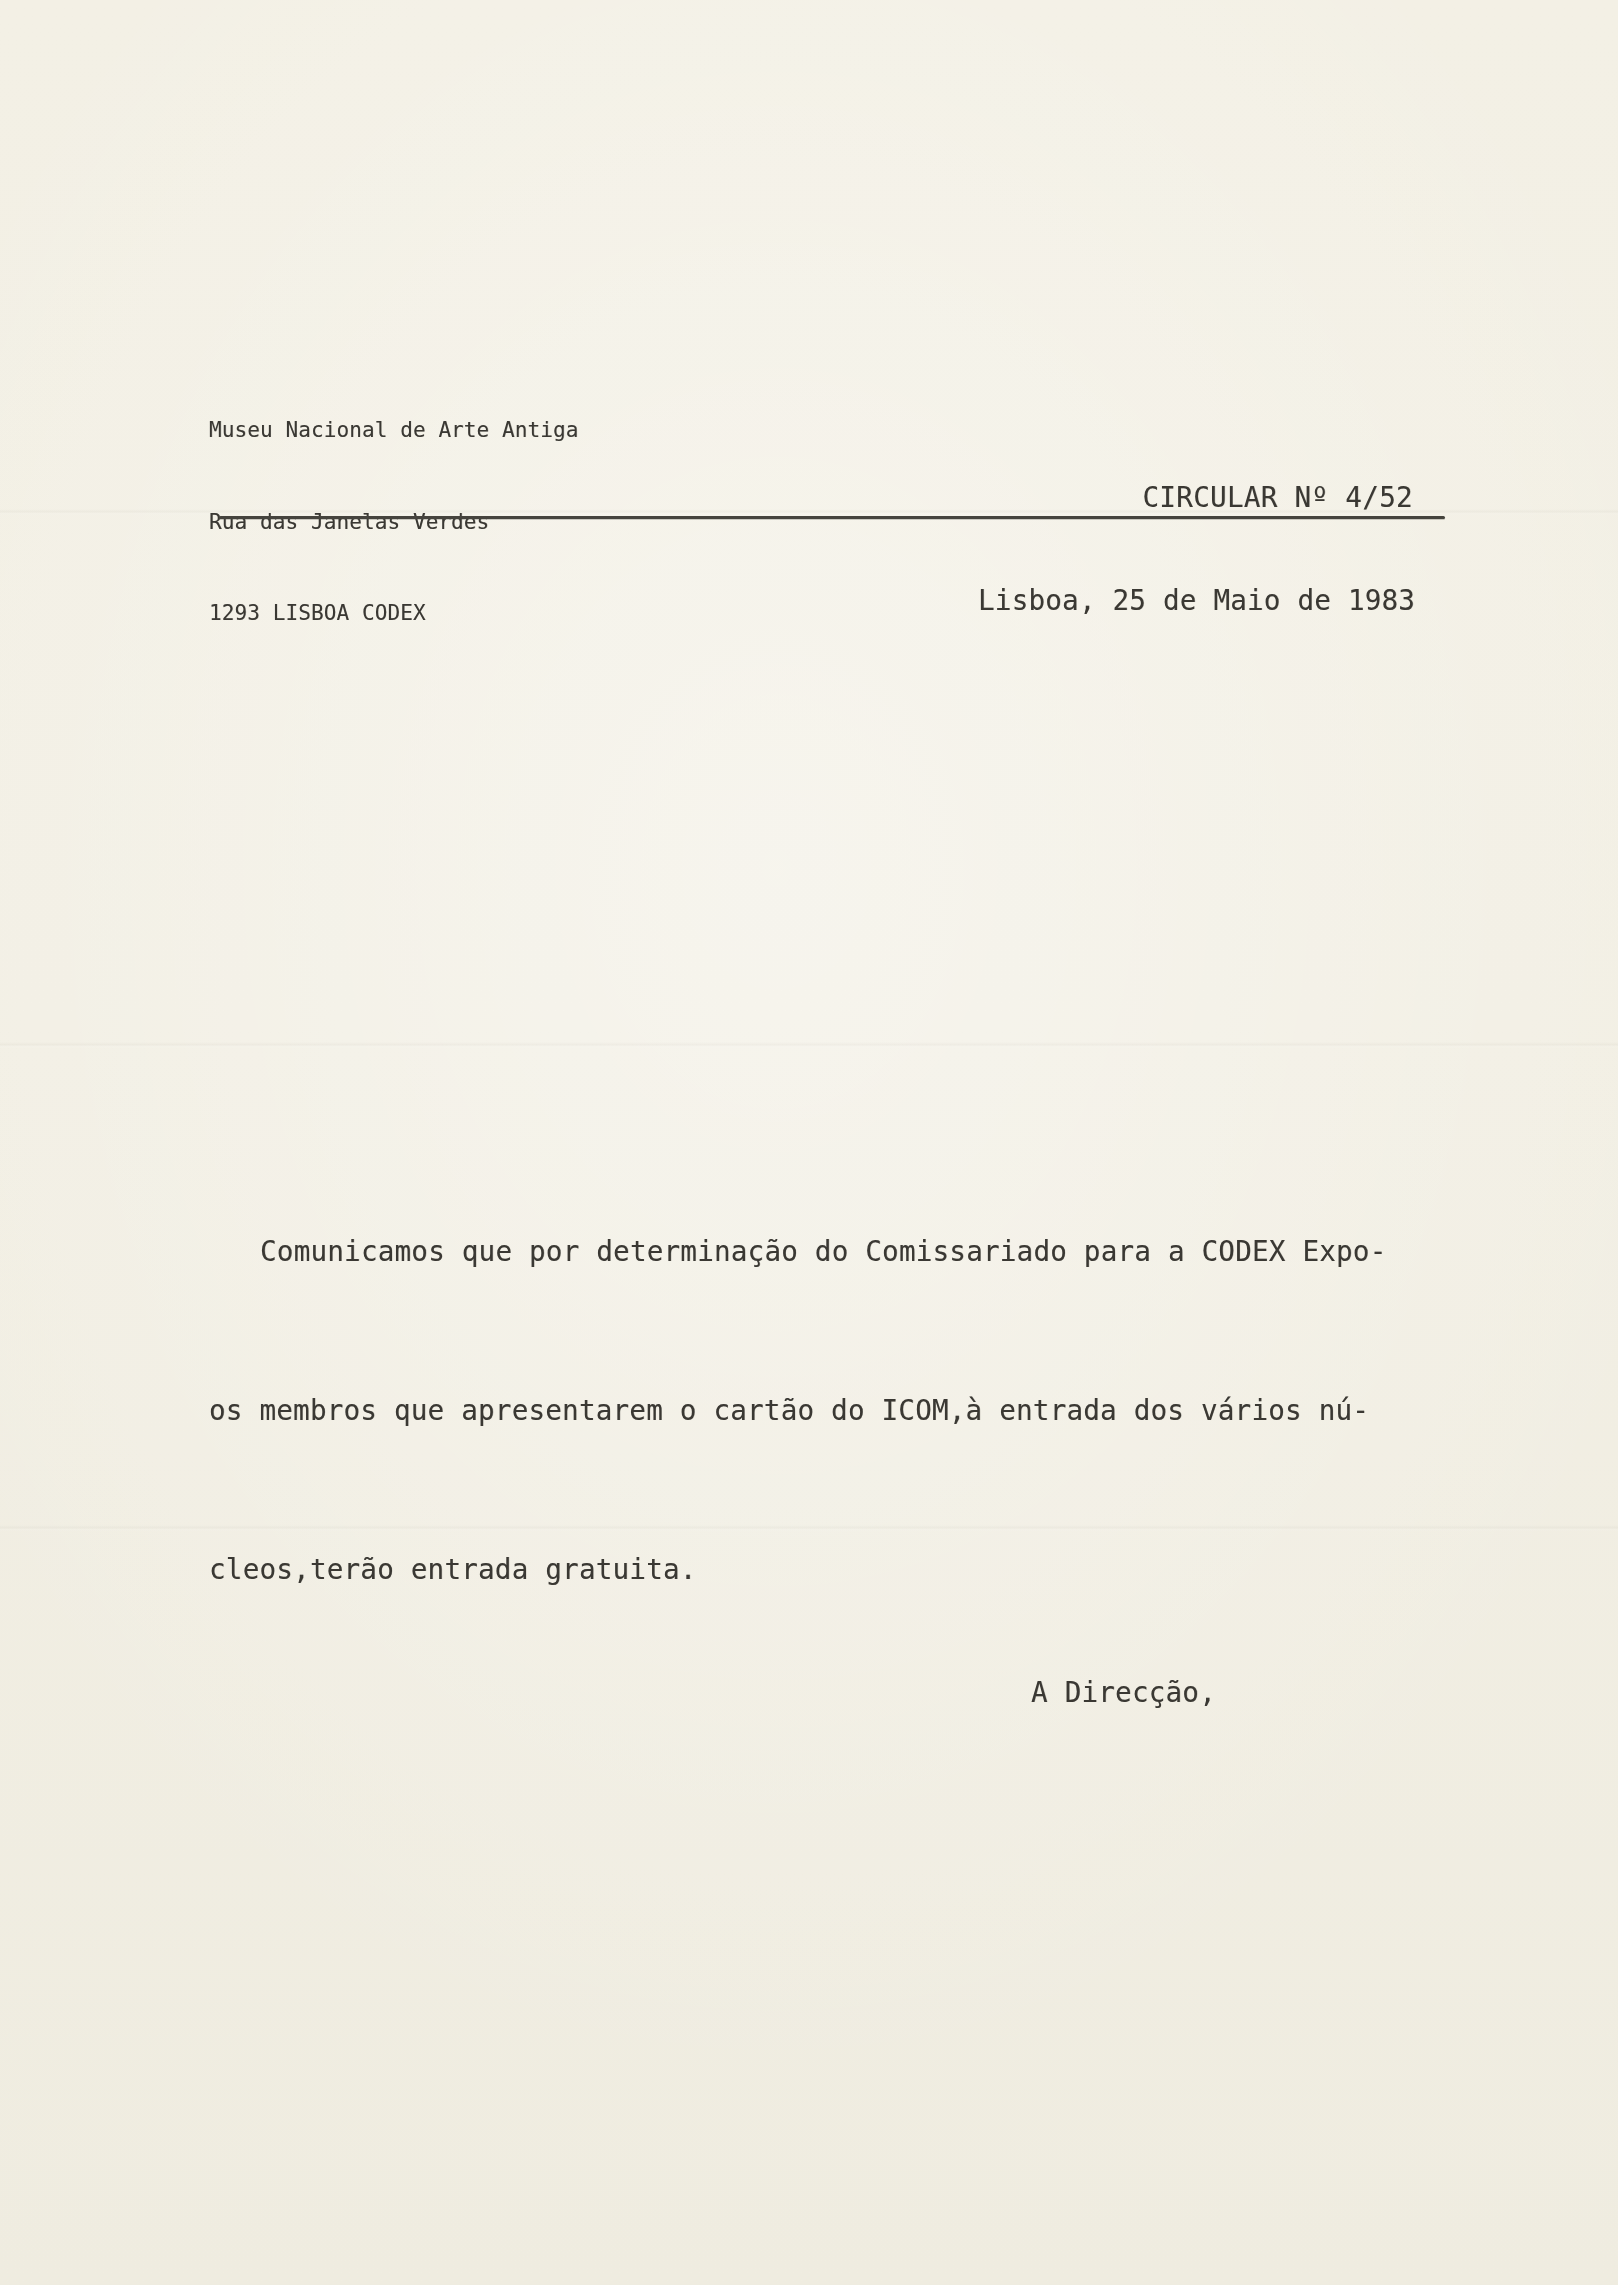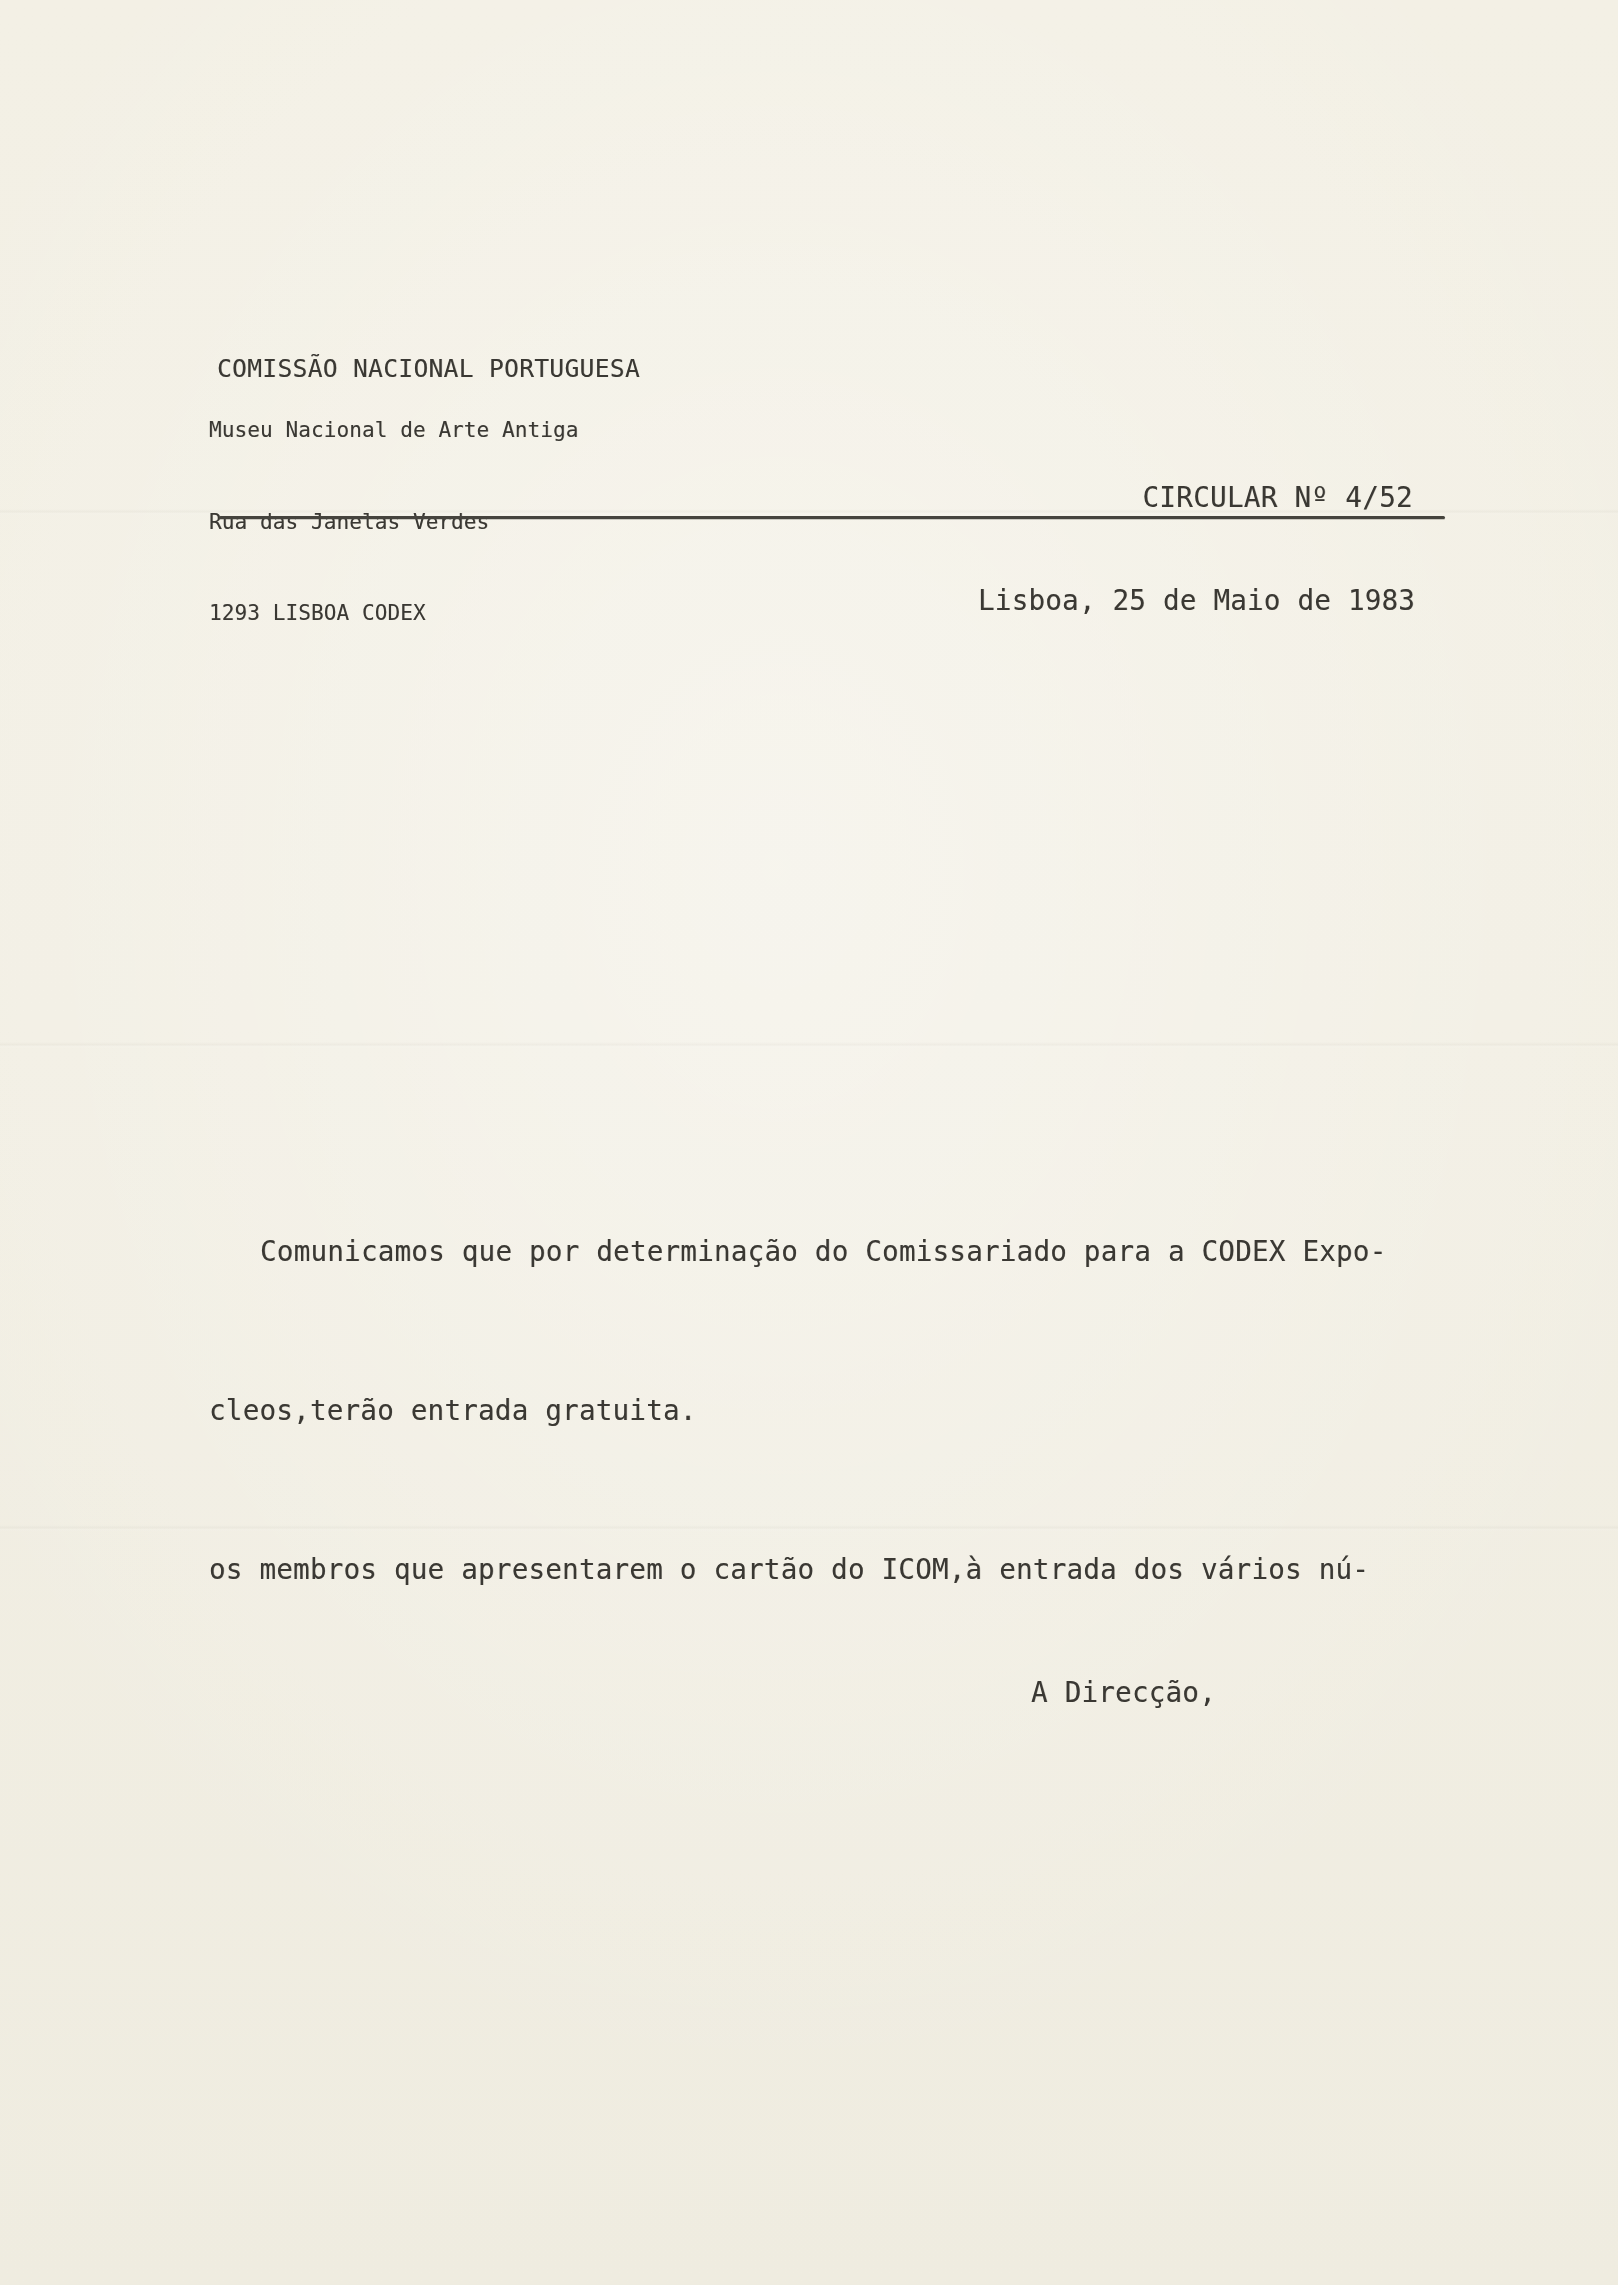--- a/index.html
+++ b/index.html
@@ -109,37 +109,36 @@
 </head>
 <body>
 
 <div class="paper">
 
   <div class="fold fold-1"></div>
   <div class="fold fold-2"></div>
   <div class="fold fold-3"></div>
 
   <div class="typed org-block">
-    <div>COMISSÃO NACIONAL PORTUGUESA</div>
   </div>
 
   <div class="typed address-block">
     <div>Museu Nacional de Arte Antiga</div>
     <div>Rua das Janelas Verdes</div>
     <div>1293 LISBOA CODEX</div>
   </div>
 
   <div class="typed circular-ref">CIRCULAR Nº 4/52</div>
 
   <div class="rule"></div>
 
   <div class="typed dateline">Lisboa, 25 de Maio de 1983</div>
 
   <div class="typed body-paragraph">
     <span class="line indent">Comunicamos que por determinação do Comissariado para a CODEX Expo-</span>
+    <span class="line">os membros que apresentarem o cartão do ICOM,à entrada dos vários nú-</span>
     <span class="line">cleos,terão entrada gratuita.</span>
-    <span class="line">os membros que apresentarem o cartão do ICOM,à entrada dos vários nú-</span>
   </div>
 
   <div class="typed signature">A Direcção,</div>
 
 </div>
 
 
 </body></html>

